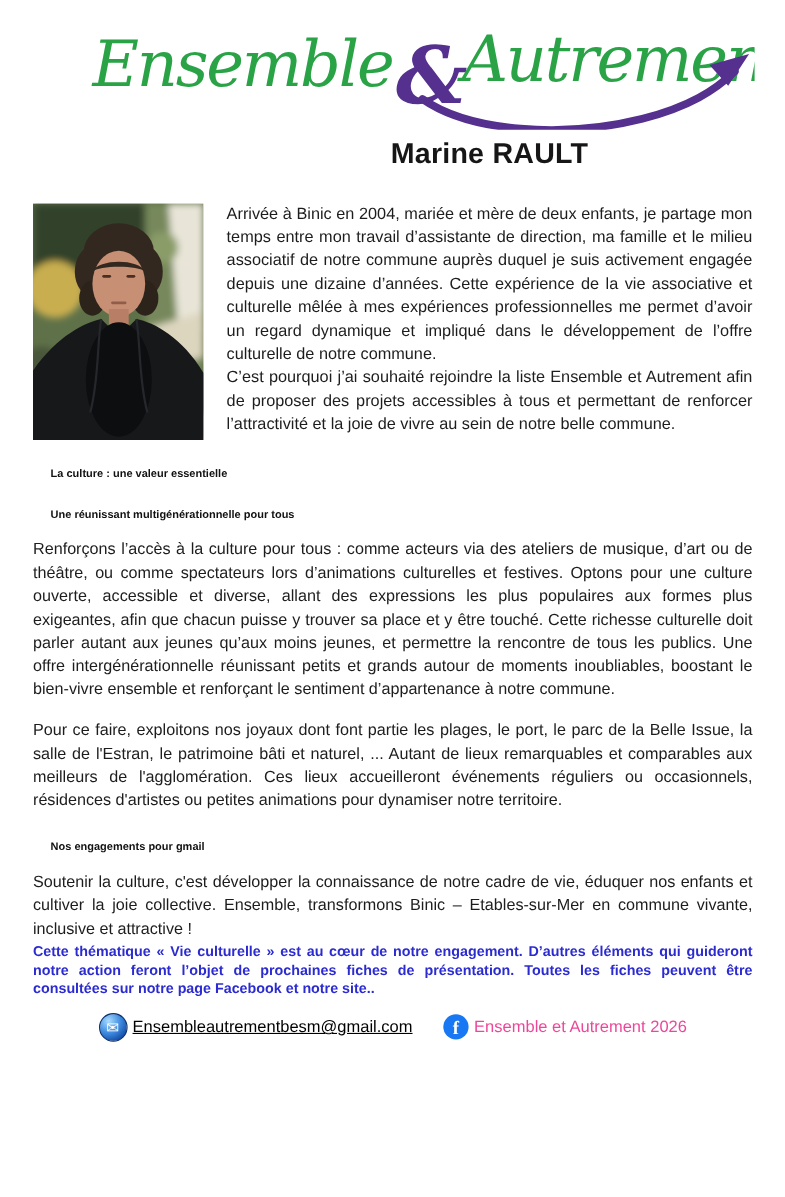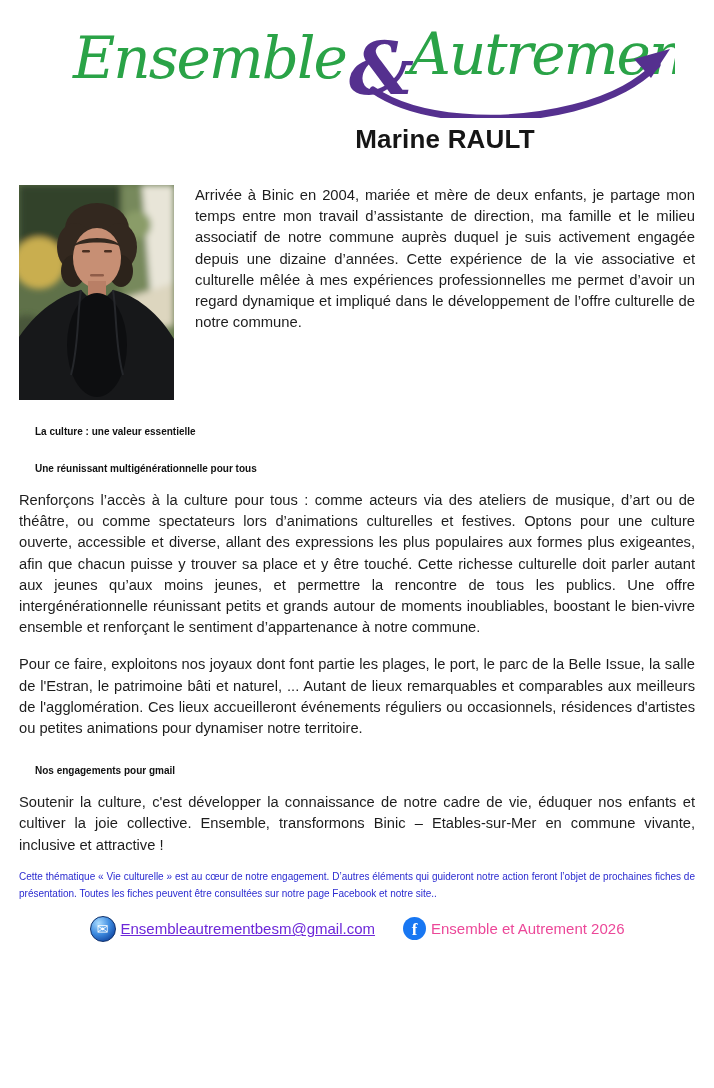--- a/index.html
+++ b/index.html
@@ -2,21 +2,21 @@
 <html><head>
 <meta charset="utf-8">
 <style>
   * { box-sizing: border-box; }
   html,body { margin:0; padding:0; }
   body {
     width:714px; height:1088px; overflow:hidden;
     background:#ffffff; color:#1d1d1d;
     font-family:"Liberation Sans", sans-serif;
   }
-  .content { padding:0 19px; }
+  .content { padding:0 30px; }
 
   
   .logo-wrap { width:604px; margin:14px auto 0 52px; }
   .logo-wrap svg { display:block; }
 
   
   .title {
     font-size:26px; font-weight:bold; letter-spacing:.2px;
     text-align:center; transform:translateX(88px);
     margin-top:6px; color:#161616;
@@ -33,38 +33,38 @@
     font-size:10px; font-weight:bold; color:#111;
     margin:26px 0 0 16px;
   }
   .body-para {
     font-size:14.7px; line-height:21.2px; text-align:justify;
     margin:16px 0 0 0;
   }
 
   
   .footnote {
-    margin-top:12px; font-size:10px; line-height:17px;
-    text-align:justify; color:#2b2bd0;
+    font-size:13px; line-height:17px;
+    text-align:justify; color:#2b2bd0;font-weight:bold;
   }
 
   
   .footer {
     margin-top:14px; display:flex; justify-content:center; align-items:center;
     gap:28px; font-size:15px;
   }
   .mail-chip, .fb-chip { display:flex; align-items:center; gap:5px; }
   .mail-icon {
     width:26px; height:26px; border-radius:50%;
     background:radial-gradient(circle at 32% 26%, #aadcff 0%, #3f8ce0 45%, #1a55b0 75%, #0e3578 100%);
     border:1px solid #0d2f6b;
     display:flex; align-items:center; justify-content:center;
     color:#fff; font-size:14px; line-height:1;
   }
-  .mail-link { color:#6d28d9; text-decoration:underline; cursor:pointer; }
+  .mail-link { color:#000000; text-decoration:underline; cursor:pointer; }
   .fb-icon {
     width:23px; height:23px; border-radius:50%;
     background:#1877f2; color:#ffffff;
     display:flex; align-items:flex-end; justify-content:center;
     font-weight:bold; font-size:17px; line-height:20px;
     overflow:hidden; font-family:"Liberation Serif", serif;
   }
   .fb-label { color:#ec4899; }
 </style>
 </head>
@@ -119,20 +119,21 @@
         <rect x="71" y="89" width="14" height="2.6" rx="1.3" fill="#8f5d49"></rect>
         <rect x="69" y="96" width="18" height="16" fill="#b97f66"></rect>
         <path d="M0,215 L0,152 C22,120 48,108 62,105 L70,113 C75,118 81,118 86,113 L94,105 C110,108 136,122 155,154 L155,215 Z" fill="#17181a"></path>
         <ellipse cx="78" cy="160" rx="30" ry="52" fill="#0d0e10"></ellipse>
         <path d="M62,105 C58,130 60,160 52,190" stroke="#25272b" stroke-width="2" fill="none"></path>
         <path d="M94,105 C98,130 96,160 104,190" stroke="#25272b" stroke-width="2" fill="none"></path>
       </g>
     </svg>
     <div class="intro-text">
       <p>Arrivée à Binic en 2004, mariée et mère de deux enfants, je partage mon temps entre mon travail d’assistante de direction, ma famille et le milieu associatif de notre commune auprès duquel je suis activement engagée depuis une dizaine d’années. Cette expérience de la vie associative et culturelle mêlée à mes expériences professionnelles me permet d’avoir un regard dynamique et impliqué dans le développement de l’offre culturelle de notre commune.</p>
+      <p>C’est pourquoi j’ai souhaité rejoindre la liste Ensemble et Autrement afin de proposer des projets accessibles à tous et permettant de renforcer l’attractivité et la joie de vivre au sein de notre belle commune.</p>
     </div>
   </div>
 
   <div class="section-heading">La culture : une valeur essentielle</div>
 
   <div class="section-heading">Une réunissant multigénérationnelle pour tous</div>
   <p class="body-para">Renforçons l’accès à la culture pour tous : comme acteurs via des ateliers de musique, d’art ou de théâtre, ou comme spectateurs lors d’animations culturelles et festives. Optons pour une culture ouverte, accessible et diverse, allant des expressions les plus populaires aux formes plus exigeantes, afin que chacun puisse y trouver sa place et y être touché. Cette richesse culturelle doit parler autant aux jeunes qu’aux moins jeunes, et permettre la rencontre de tous les publics. Une offre intergénérationnelle réunissant petits et grands autour de moments inoubliables, boostant le bien-vivre ensemble et renforçant le sentiment d’appartenance à notre commune.</p>
   <p class="body-para">Pour ce faire, exploitons nos joyaux dont font partie les plages, le port, le parc de la Belle Issue, la salle de l'Estran, le patrimoine bâti et naturel, ... Autant de lieux remarquables et comparables aux meilleurs de l'agglomération. Ces lieux accueilleront événements réguliers ou occasionnels, résidences d'artistes ou petites animations pour dynamiser notre territoire.</p>
 
   <div class="section-heading">Nos engagements pour gmail</div>

